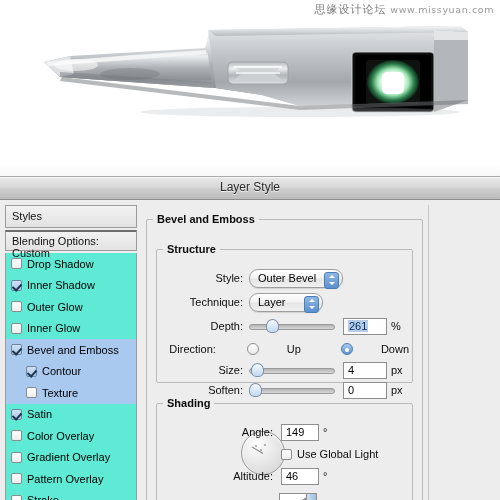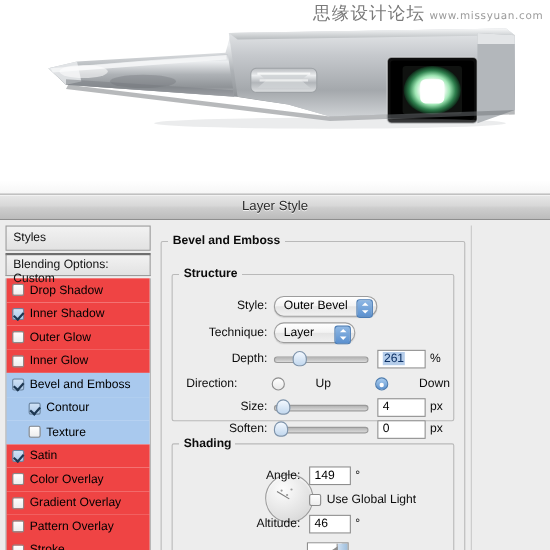--- a/index.html
+++ b/index.html
@@ -17,21 +17,21 @@
   .artwork{
     position:absolute;left:0;top:0;width:500px;height:176px;
     background:#ffffff;overflow:hidden;
   }
   .watermark{
     position:absolute;right:6px;top:2px;
     font-size:11px;color:#8c8c8c;letter-spacing:0.3px;
     white-space:nowrap;
     font-family:"DejaVu Sans","Liberation Sans",sans-serif;
   }
-  .watermark .wm-cn{font-size:16px;letter-spacing:1px;color:#7a7a7a;}
+  .watermark .wm-cn{font-size:11px;letter-spacing:1px;color:#7a7a7a;}
   .watermark .wm-url{font-size:9.5px;color:#9a9a9a;letter-spacing:0.6px;}
 
   
   .gadget{position:absolute;left:0;top:0;width:500px;height:176px;}
 
   .artwork-bottom-fade{
     position:absolute;left:0;bottom:0;width:500px;height:12px;
     background:linear-gradient(to bottom,#ffffff,#f6f6f6);
   }
 
@@ -68,21 +68,21 @@
   .styles-header{height:23px;}
   .blend-row{margin-top:2px;border-top:2px solid #6e6e6e;height:21px;padding-top:3px;}
   .fx-list{
     box-sizing:border-box;width:132px;margin-top:2px;
     background:#ffffff;border:1px solid #9b9b9b;border-top:none;
     padding:0;
   }
   .fx-item{
     display:flex;align-items:center;height:21.5px;
     padding-left:5px;font-size:11px;color:#000;
-    background:#ef4444;
+    background:#5eead4;
   }
   .fx-item.sel{background:#a9c9ee;}
   .fx-item.indent{padding-left:20px;}
   .cb{
     display:inline-block;box-sizing:border-box;
     width:11px;height:11px;margin-right:5px;flex:0 0 auto;
     background:linear-gradient(to bottom,#ffffff,#ededed);
     border:1px solid #8b8b8b;border-radius:2px;position:relative;
   }
   .cb.on{

